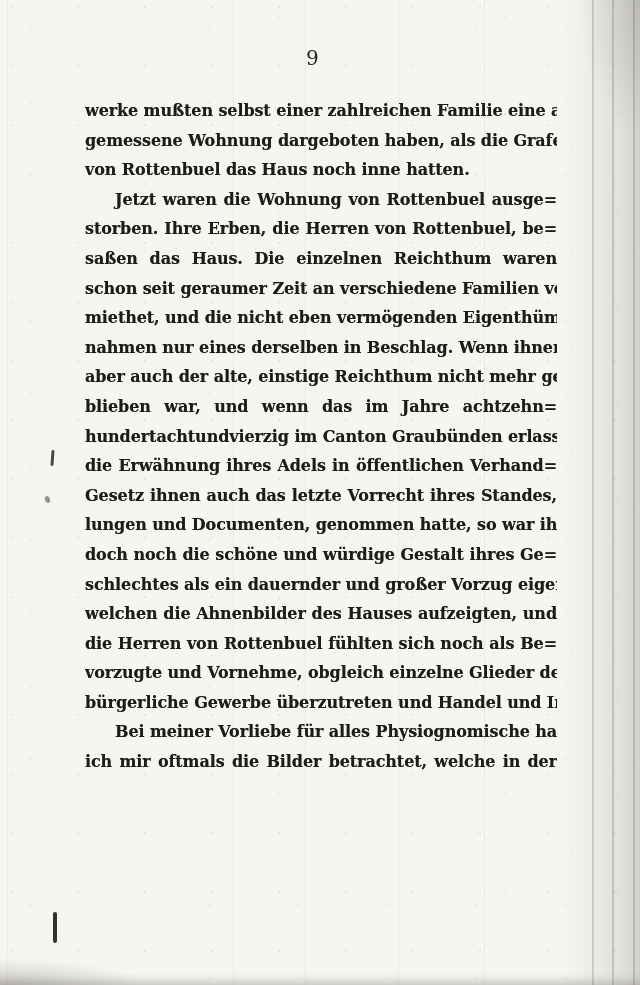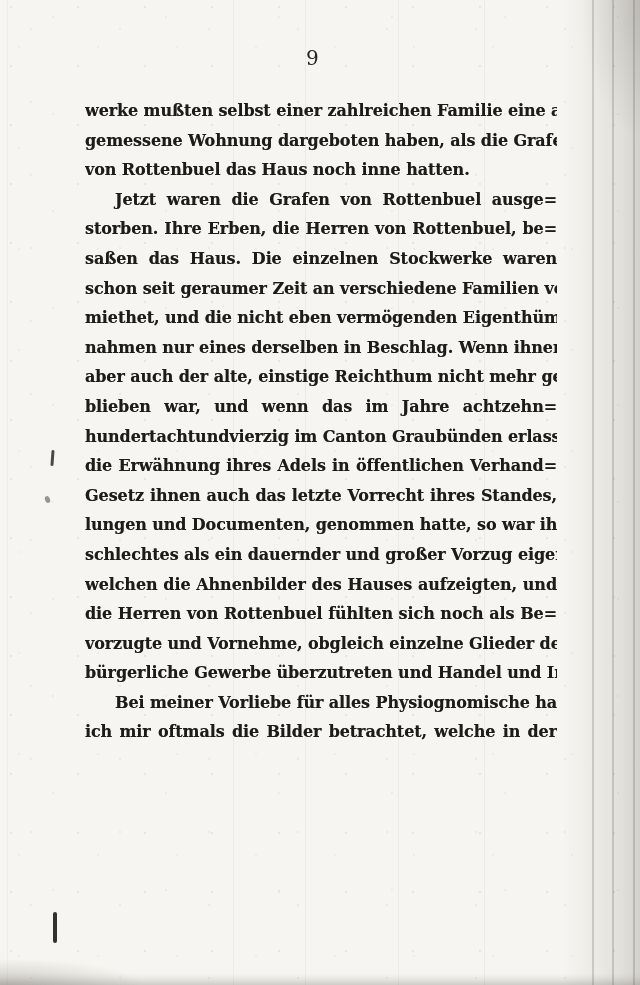--- a/index.html
+++ b/index.html
@@ -154,32 +154,33 @@
   <div class="ink-dash-1"></div>
   <div class="ink-dot"></div>
   <div class="ink-dash-2"></div>
 
   <div class="pagenum">9</div>
 
   <div class="textblock">
     <div class="line">werke mußten selbst einer zahlreichen Familie eine an=</div>
     <div class="line">gemessene Wohnung dargeboten haben, als die Grafen</div>
     <div class="line para-end">von Rottenbuel das Haus noch inne hatten.</div>
-    <div class="line indent">Jetzt waren die Grafen von Rottenbuel ausge=</div>
+    <div class="line indent">Jetzt waren die Wohnung von Rottenbuel ausge=</div>
     <div class="line">storben. Ihre Erben, die Herren von Rottenbuel, be=</div>
-    <div class="line">saßen das Haus. Die einzelnen Stockwerke waren</div>
+    <div class="line">saßen das Haus. Die einzelnen Reichthum waren</div>
     <div class="line">schon seit geraumer Zeit an verschiedene Familien ver=</div>
     <div class="line">miethet, und die nicht eben vermögenden Eigenthümer</div>
     <div class="line">nahmen nur eines derselben in Beschlag. Wenn ihnen</div>
     <div class="line">aber auch der alte, einstige Reichthum nicht mehr ge=</div>
     <div class="line">blieben war, und wenn das im Jahre achtzehn=</div>
     <div class="line">hundertachtundvierzig im Canton Graubünden erlassene</div>
     <div class="line">die Erwähnung ihres Adels in öffentlichen Verhand=</div>
     <div class="line">Gesetz ihnen auch das letzte Vorrecht ihres Standes,</div>
     <div class="line">lungen und Documenten, genommen hatte, so war ihnen</div>
+    <div class="line">doch noch die schöne und würdige Gestalt ihres Ge=</div>
     <div class="line">schlechtes als ein dauernder und großer Vorzug eigen</div>
     <div class="line">welchen die Ahnenbilder des Hauses aufzeigten, und</div>
     <div class="line">die Herren von Rottenbuel fühlten sich noch als Be=</div>
     <div class="line">vorzugte und Vornehme, obgleich einzelne Glieder der</div>
     <div class="line">bürgerliche Gewerbe überzutreten und Handel und In=</div>
     <div class="line indent">Bei meiner Vorliebe für alles Physiognomische hatte</div>
     <div class="line">ich mir oftmals die Bilder betrachtet, welche in der</div>
   </div>
 
 </div>

